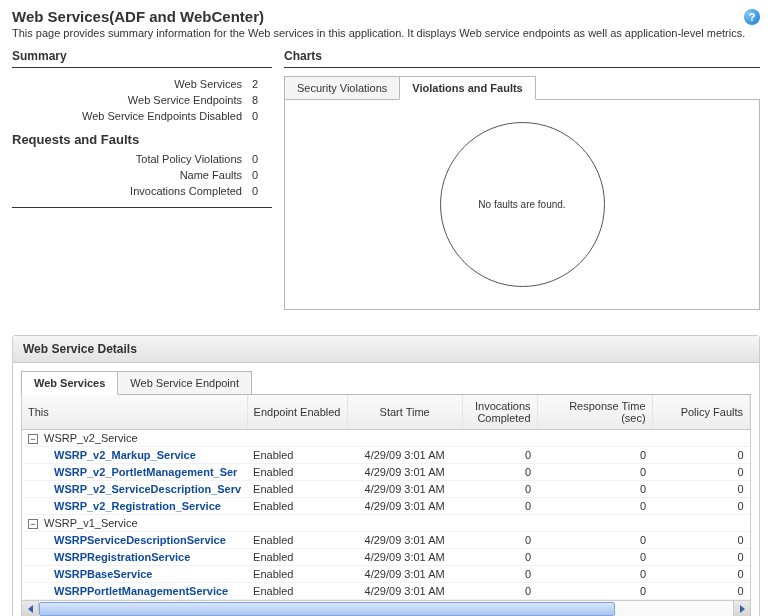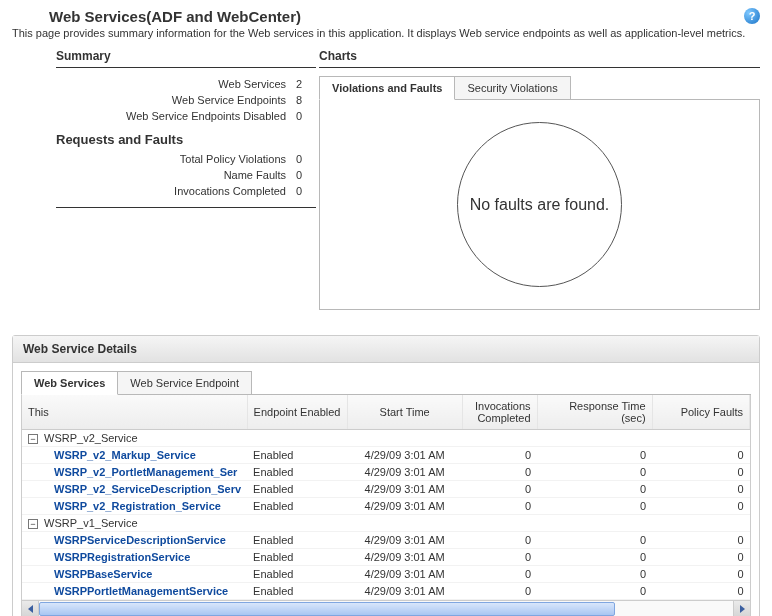--- a/index.html
+++ b/index.html
@@ -7,22 +7,21 @@
   font-family: Tahoma, Arial, sans-serif;
   font-size: 11px;
   color: #333;
   background: #fff;
   width: 772px;
   padding: 8px 12px;
 }
 .header-row {
   display: flex;
   justify-content: space-between;
-  align-items: flex-start;
-  margin-left: 37px;
+  align-items: flex-end;
 }
 .page-title {
   font-size: 15px;
   font-weight: bold;
   color: #333;
 }
 .help-icon {
   width: 16px;
   height: 16px;
   border-radius: 50%;
@@ -35,23 +34,22 @@
   justify-content: center;
   cursor: pointer;
 }
 .page-desc {
   font-size: 11px;
   color: #333;
   margin-top: 2px;
 }
 .top-area {
   display: flex;
-  gap: 3px;
+  gap: 12px;
   margin-top: 10px;
-  margin-left: 44px;
 }
 .summary-col { width: 260px; }
 .charts-col { flex: 1; }
 .section-title {
   font-size: 12px;
   font-weight: bold;
   border-bottom: 1px solid #333;
   padding-bottom: 4px;
   margin-bottom: 8px;
 }
@@ -102,21 +100,21 @@
   position: relative;
 }
 .chart-circle {
   width: 165px;
   height: 165px;
   border: 1px solid #555;
   border-radius: 50%;
   display: flex;
   align-items: center;
   justify-content: center;
-  font-size: 16px;
+  font-size: 10px;
   color: #333;
 }
 .details-section {
   margin-top: 25px;
   border: 1px solid #ccc;
   border-radius: 3px;
 }
 .details-header {
   background: linear-gradient(#f5f5f5, #e2e2e2);
   padding: 6px 10px;
@@ -247,22 +245,22 @@
     <div class="stat-row">
       <span class="stat-label">Invocations Completed</span>
       <span class="stat-value">0</span>
     </div>
     <div class="summary-bottom-rule"></div>
   </div>
 
   <div class="charts-col">
     <div class="section-title">Charts</div>
     <div class="tabs">
+      <div class="tab">Security Violations</div>
       <div class="tab active">Violations and Faults</div>
-      <div class="tab">Security Violations</div>
     </div>
     <div class="chart-box">
       <div class="chart-circle">
         <span>No faults are found.</span>
       </div>
     </div>
   </div>
 </div>
 
 <div class="details-section">

